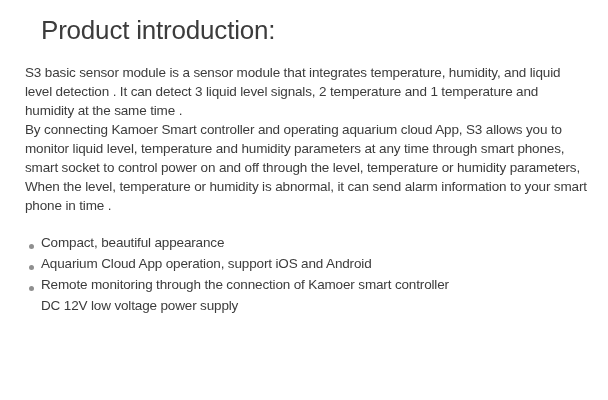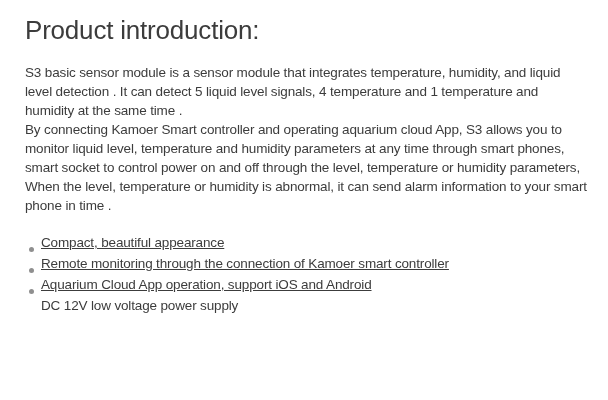--- a/index.html
+++ b/index.html
@@ -16,21 +16,21 @@
   }
   .page {
     padding: 8px 20px 0 25px;
     box-sizing: border-box;
   }
   .section-heading {
     font-size: 26px;
     font-weight: 400;
     letter-spacing: -0.2px;
     color: #3c3c3c;
-    margin: 0;
+    margin: 16px;
     line-height: 32px;
   }
   .intro-heading {
     margin-top: 6px;
   }
   .body-copy {
     font-size: 13.5px;
     line-height: 19px;
     letter-spacing: -0.15px;
     color: #3c3c3c;
@@ -46,23 +46,22 @@
     margin-top: 25px;
   }
   .features-list {
     list-style: none;
     margin: 18px 0 0 0;
     padding: 0;
     max-width: 566px;
   }
   .feature-item {
     display: flex;
-    align-items: flex-end;
+    align-items: center;
     margin: 0 0 2px 0;
-    text-decoration: underline;
   }
   .bullet-dot {
     flex: 0 0 auto;
     width: 5px;
     height: 5px;
     border-radius: 50%;
     background: #8f8f8f;
     margin: 7px 7px 0 4px;
   }
   .footnote {
@@ -71,35 +70,35 @@
   }
 </style>
 </head>
 <body>
 
 <div class="page">
 
   <h1 class="section-heading intro-heading">Product introduction:</h1>
 
   <div class="paragraphs body-copy">
-    <p class="paragraph">S3 basic sensor module is a sensor module that integrates temperature, humidity, and liquid level detection . It can detect 5 liquid level signals, 4 temperature and 1 temperature and humidity at the same time .</p>
+    <p class="paragraph">S3 basic sensor module is a sensor module that integrates temperature, humidity, and liquid level detection . It can detect 3 liquid level signals, 2 temperature and 1 temperature and humidity at the same time .</p>
     <p class="paragraph">By connecting Kamoer Smart controller and operating aquarium cloud App, S3 allows you to monitor liquid level, temperature and humidity parameters at any time through smart phones, smart socket to control power on and off through the level, temperature or humidity parameters, When the level, temperature or humidity is abnormal, it can send alarm information to your smart phone in time .</p>
   </div>
 
 
   <ul class="features-list body-copy">
     <li class="feature-item">
       <span class="bullet-dot"></span>
       <span class="feature-text">Compact, beautiful appearance</span>
     </li>
     <li class="feature-item">
       <span class="bullet-dot"></span>
-      <span class="feature-text">Remote monitoring through the connection of Kamoer smart controller</span>
+      <span class="feature-text">Aquarium Cloud App operation, support iOS and Android</span>
     </li>
     <li class="feature-item">
       <span class="bullet-dot"></span>
-      <span class="feature-text">Aquarium Cloud App operation, support iOS and Android</span>
+      <span class="feature-text">Remote monitoring through the connection of Kamoer smart controller</span>
     </li>
   </ul>
 
   <div class="footnote body-copy">DC 12V low voltage power supply</div>
 
 </div>
 
 </body></html>

